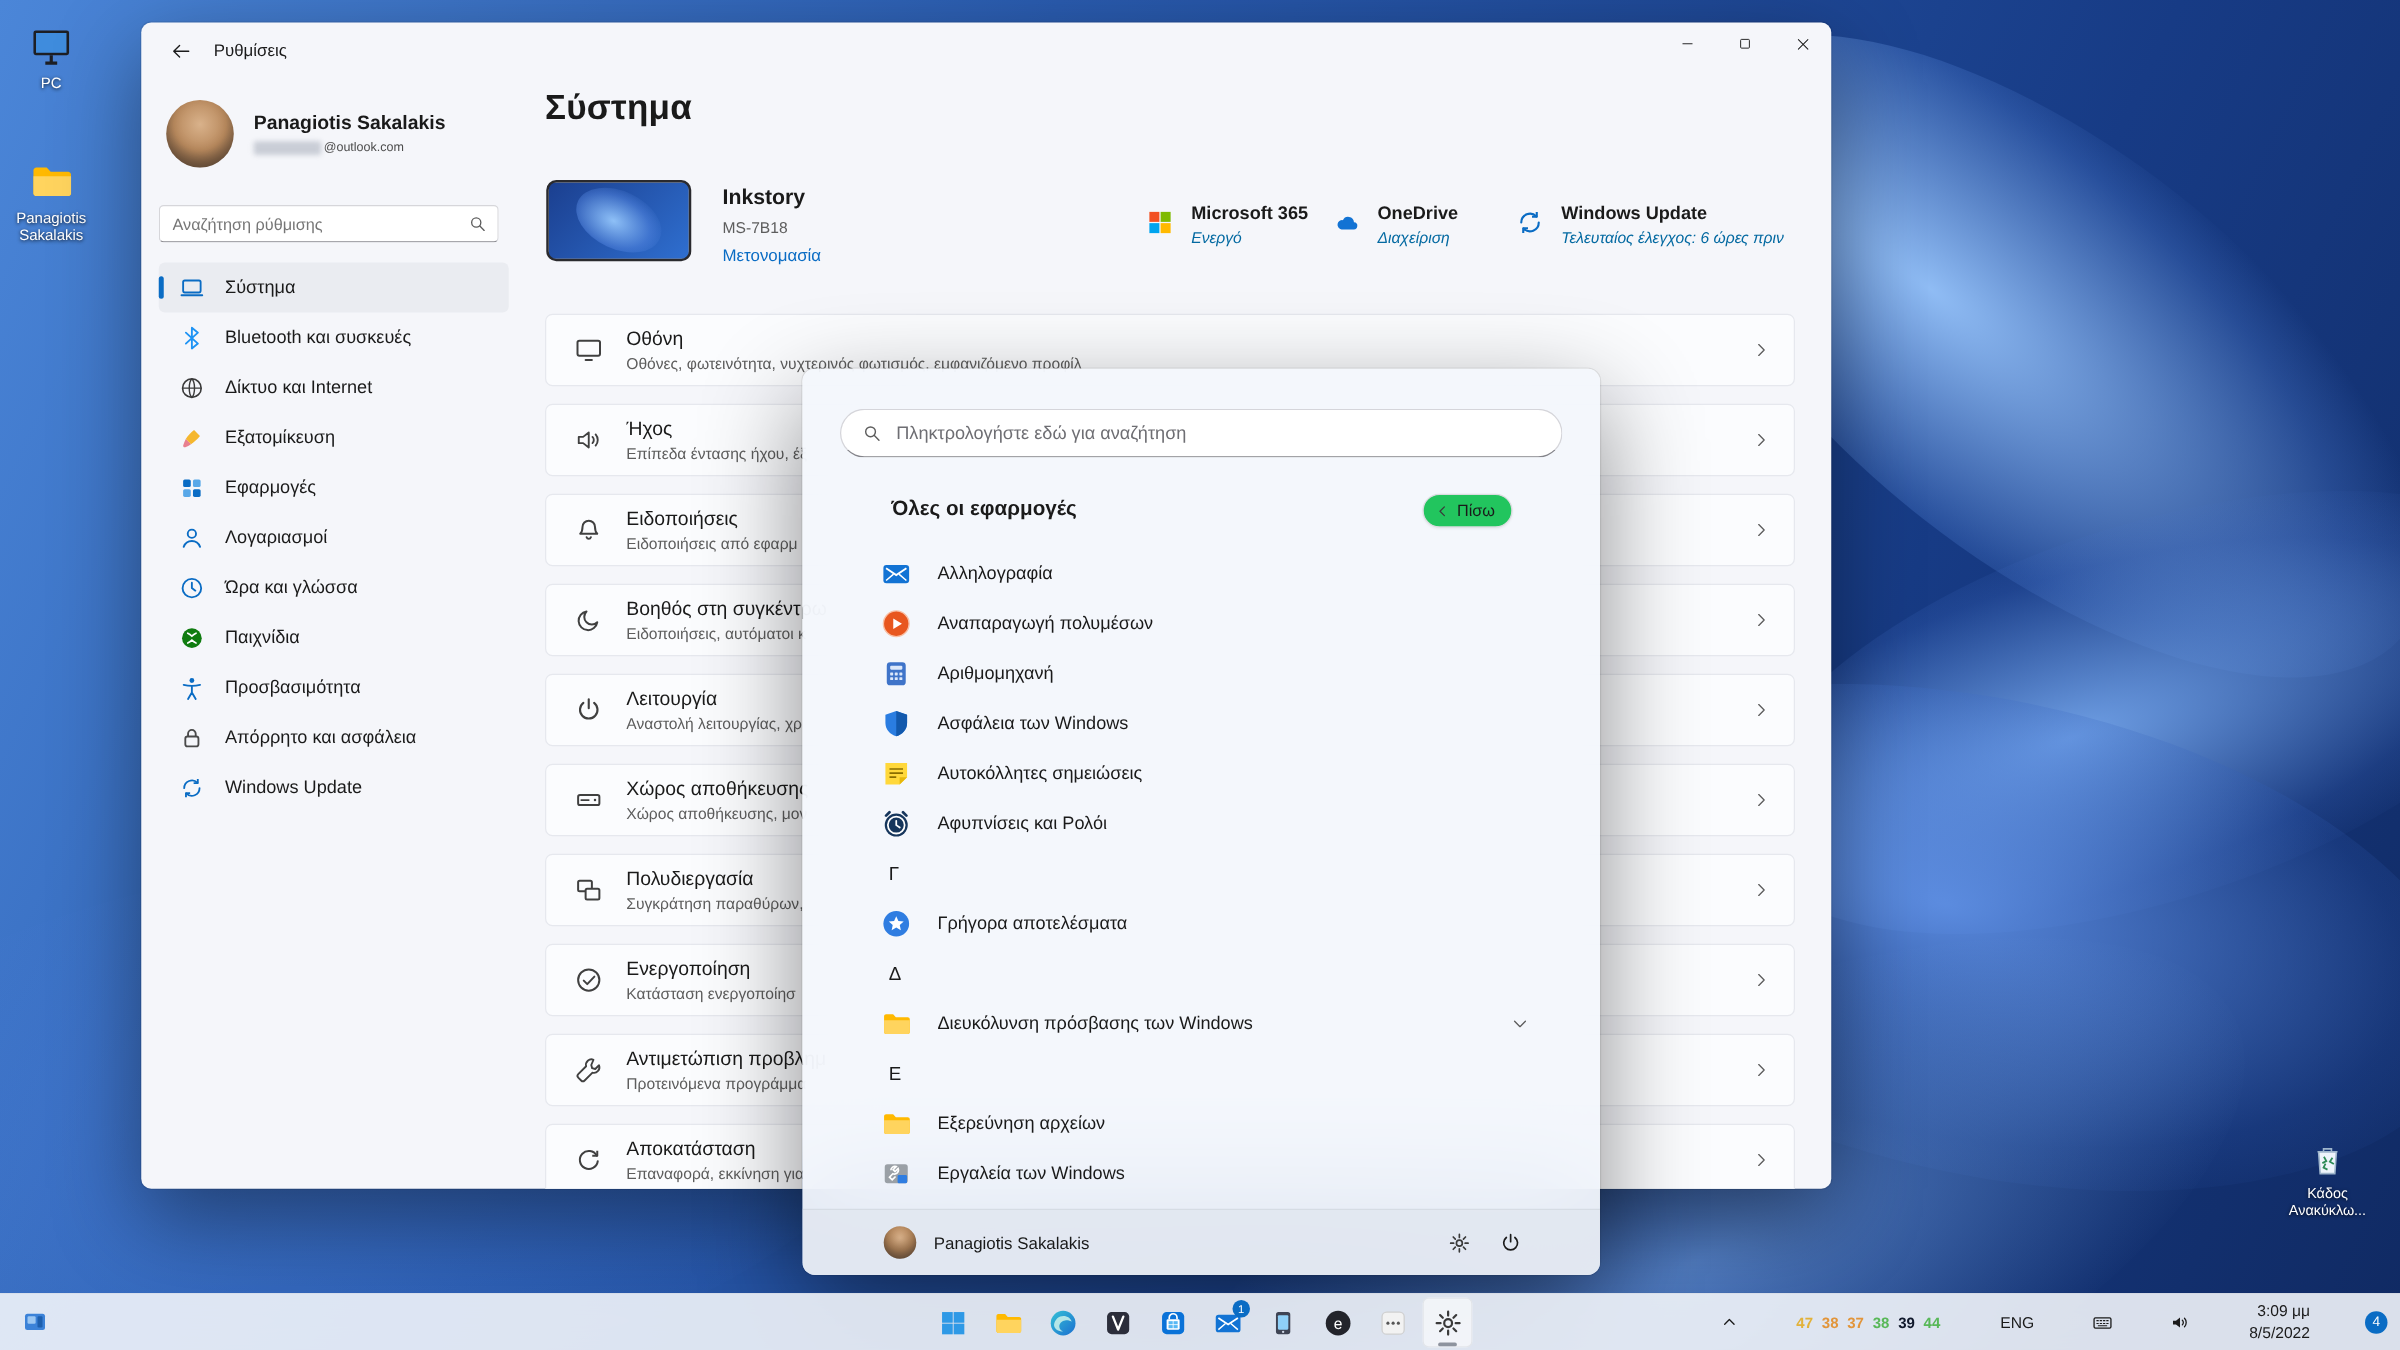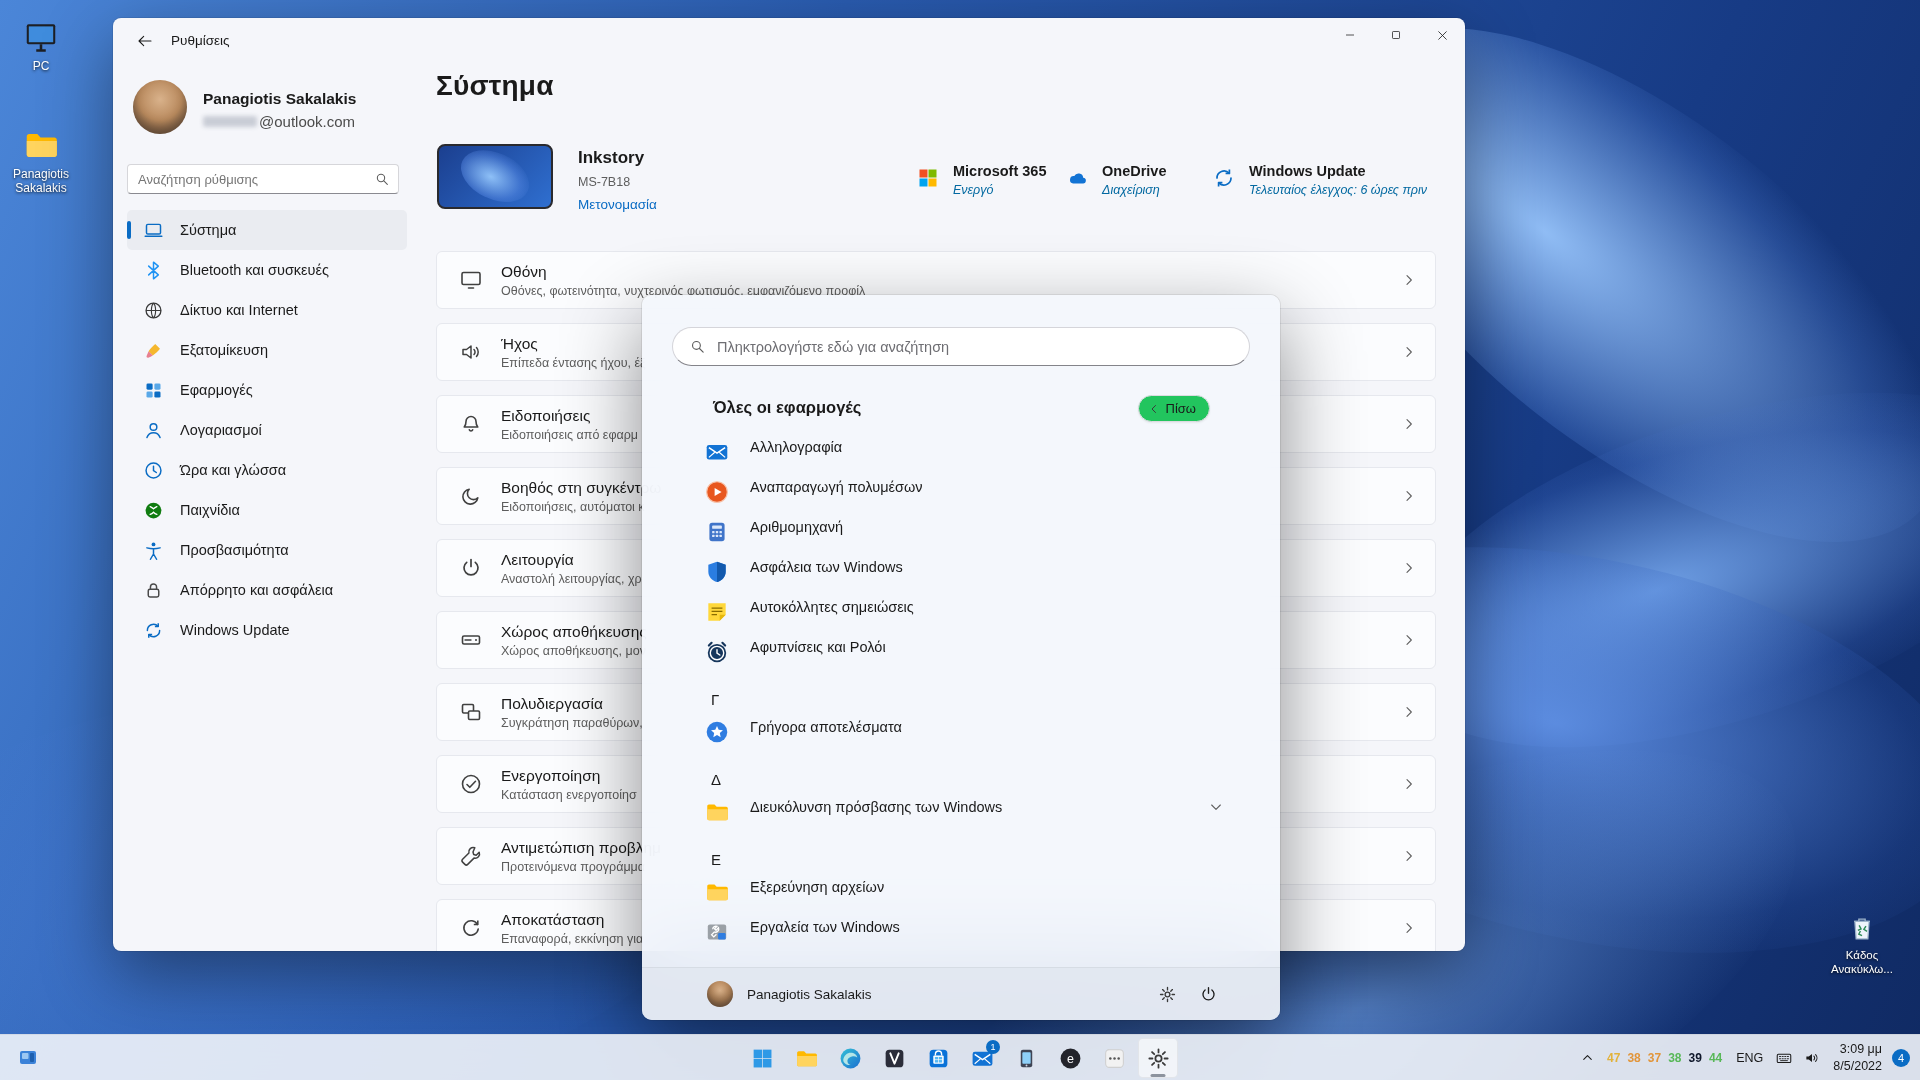--- a/index.html
+++ b/index.html
@@ -34,21 +34,21 @@
   .titlebar{position:absolute;left:0;top:0;right:0;height:48px;}
   .back-btn{position:absolute;left:14px;top:8px;width:36px;height:30px;display:flex;align-items:center;justify-content:center;border-radius:4px;}
   .win-title{position:absolute;left:58px;top:15px;font-size:13.5px;}
   .caption-btns{position:absolute;right:0;top:0;display:flex;}
   .cap{width:46px;height:34px;display:flex;align-items:center;justify-content:center;}
 
   .avatar{border-radius:50%;background:radial-gradient(circle at 50% 36%,#d9b28b 0%,#b98a5e 48%,#5d4a3c 100%);box-shadow:inset 0 -8px 10px rgba(40,30,20,.35);}
   .profile{position:absolute;left:20px;top:62px;}
   .profile .avatar{position:absolute;left:0;top:0;width:54px;height:54px;}
   .profile-name{position:absolute;left:70px;top:10px;font-size:15.5px;font-weight:700;white-space:nowrap;}
-  .profile-email{position:absolute;left:70px;top:33px;font-size:15px;color:#4c4c4c;white-space:nowrap;display:flex;align-items:center;}
+  .profile-email{position:absolute;left:70px;top:33px;font-size:10px;color:#4c4c4c;white-space:nowrap;display:flex;align-items:center;}
   .blur-block{display:inline-block;width:54px;height:11px;background:#c9cdd6;filter:blur(2px);border-radius:2px;margin-right:2px;}
 
   .side-search{position:absolute;left:14px;top:146px;width:272px;height:30px;}
   .side-search input{width:100%;height:100%;border:1px solid #d6d6da;border-bottom-color:#8a8a90;border-radius:4px;background:#fff;padding:0 32px 0 10px;font-size:13px;color:#1a1a1a;}
   .side-search input::placeholder{color:#767676;}
   .side-search .ic{position:absolute;right:9px;top:7px;width:16px;height:16px;}
 
   .nav{position:absolute;left:14px;top:192px;width:280px;}
   .nav-item{position:relative;height:40px;display:flex;align-items:center;gap:16px;padding-left:16px;border-radius:5px;font-size:14.5px;}
   .nav-item .ic{width:21px;height:21px;}
@@ -83,21 +83,21 @@
          background:rgba(243,246,252,.93);backdrop-filter:blur(40px) saturate(1.3);
          box-shadow:0 28px 80px rgba(0,0,0,.45),0 0 0 1px rgba(0,0,0,.08);overflow:hidden;z-index:5;}
   .start-search{position:absolute;left:30px;top:32px;width:578px;height:39px;}
   .start-search input{width:100%;height:100%;border:1px solid #d5d5da;border-bottom-color:#84848a;border-radius:20px;background:#fff;padding:0 18px 0 44px;font-size:14.5px;}
   .start-search input::placeholder{color:#6e6e73;}
   .start-search .ic{position:absolute;left:17px;top:11px;width:17px;height:17px;}
   .allapps-header{position:absolute;left:71px;top:103px;font-size:16.5px;font-weight:700;}
   .back-pill{position:absolute;right:70px;top:100px;height:27px;padding:0 13px 0 9px;border-radius:14px;background:#22c55e;border:1px solid #dcdce0;display:flex;align-items:center;gap:6px;font-size:13px;box-shadow:0 1px 2px rgba(0,0,0,.07);}
   .back-pill .ic{width:12px;height:12px;}
   .app-list{position:absolute;left:30px;top:144px;right:30px;}
-  .app-row{height:40px;display:flex;align-items:flex-start;padding-left:32px;gap:20px;border-radius:6px;position:relative;}
+  .app-row{height:40px;display:flex;align-items:center;padding-left:32px;gap:20px;border-radius:6px;position:relative;}
   .app-row .tile{width:26px;height:26px;}
   .app-label{font-size:14.5px;}
   .app-section{height:40px;display:flex;align-items:center;padding-left:39px;font-size:15px;}
   .app-chevron{position:absolute;right:26px;width:16px;height:16px;}
   .start-footer{position:absolute;left:0;right:0;bottom:0;height:53px;background:rgba(224,229,239,.75);border-top:1px solid rgba(0,0,0,.05);display:flex;align-items:center;}
   .start-footer .avatar{width:26px;height:26px;margin-left:65px;}
   .footer-name{margin-left:14px;font-size:13.5px;}
   .footer-btn{position:absolute;width:36px;height:36px;top:8px;display:flex;align-items:center;justify-content:center;border-radius:5px;}
   .footer-btn .ic{width:19px;height:19px;}
   .footer-gear{left:507px;}
@@ -106,21 +106,21 @@
   
   .taskbar{position:absolute;left:0;right:0;bottom:0;height:46px;background:rgba(241,244,250,.9);backdrop-filter:blur(30px);border-top:1px solid rgba(0,0,0,.05);z-index:10;}
   .tb-left{position:absolute;left:10px;top:5px;width:36px;height:36px;display:flex;align-items:center;justify-content:center;border-radius:5px;}
   .tb-left .ic{width:24px;height:24px;}
   .tb-center{position:absolute;left:50%;transform:translateX(-50%);top:3px;display:flex;gap:4px;}
   .tb-btn{width:40px;height:40px;border-radius:5px;display:flex;align-items:center;justify-content:center;position:relative;}
   .tb-btn .ic{width:25px;height:25px;}
   .tb-btn.active{background:rgba(255,255,255,.6);box-shadow:inset 0 0 0 1px rgba(0,0,0,.06);}
   .tb-btn.active::after{content:"";position:absolute;bottom:1px;left:50%;transform:translateX(-50%);width:15px;height:3px;border-radius:2px;background:#8d939e;}
   .tb-badge{position:absolute;top:2px;right:2px;min-width:14px;height:14px;border-radius:7px;background:#0a6cc4;color:#fff;font-size:9px;display:flex;align-items:center;justify-content:center;padding:0 3px;}
-  .tray{position:absolute;right:10px;top:0;height:100%;display:flex;align-items:center;}
+  .tray{position:absolute;right:10px;top:0;height:100%;display:flex;align-items:center;gap:34px;}
   .tray .ic{flex:0 0 auto;}
   .tray-chevron{width:15px;height:15px;margin-right:12px;}
   .temps{display:flex;gap:7px;margin-right:14px;}
   .temp{font-size:12px;font-weight:700;}
   .tray-lang{font-size:12.5px;margin-right:12px;}
   .tray-kbd{width:18px;height:18px;margin-right:10px;}
   .tray-vol{width:18px;height:18px;margin-right:12px;}
   .clock{text-align:right;font-size:12.5px;line-height:1.3;margin-right:10px;white-space:nowrap;}
   .notif-badge{width:18px;height:18px;border-radius:50%;background:#0a6cc4;color:#fff;font-size:11px;display:flex;align-items:center;justify-content:center;}
 </style>

